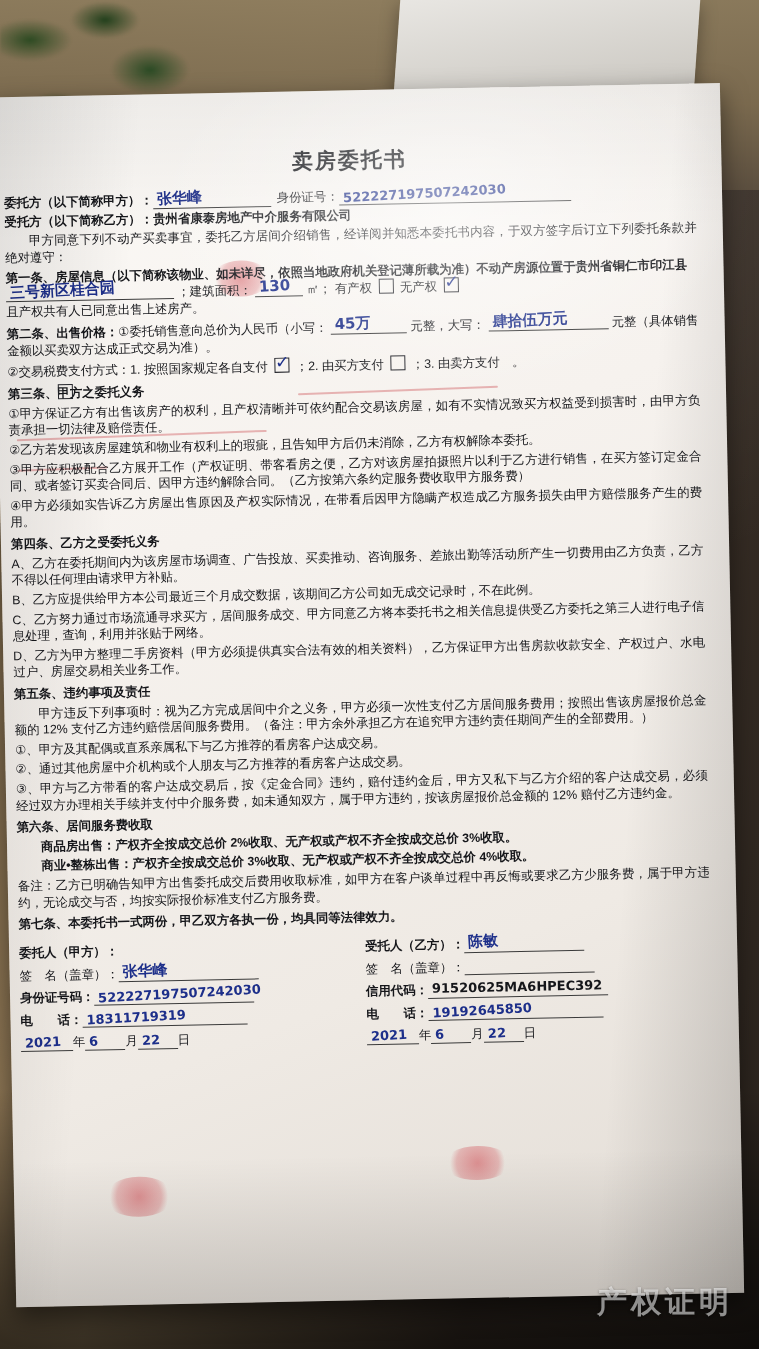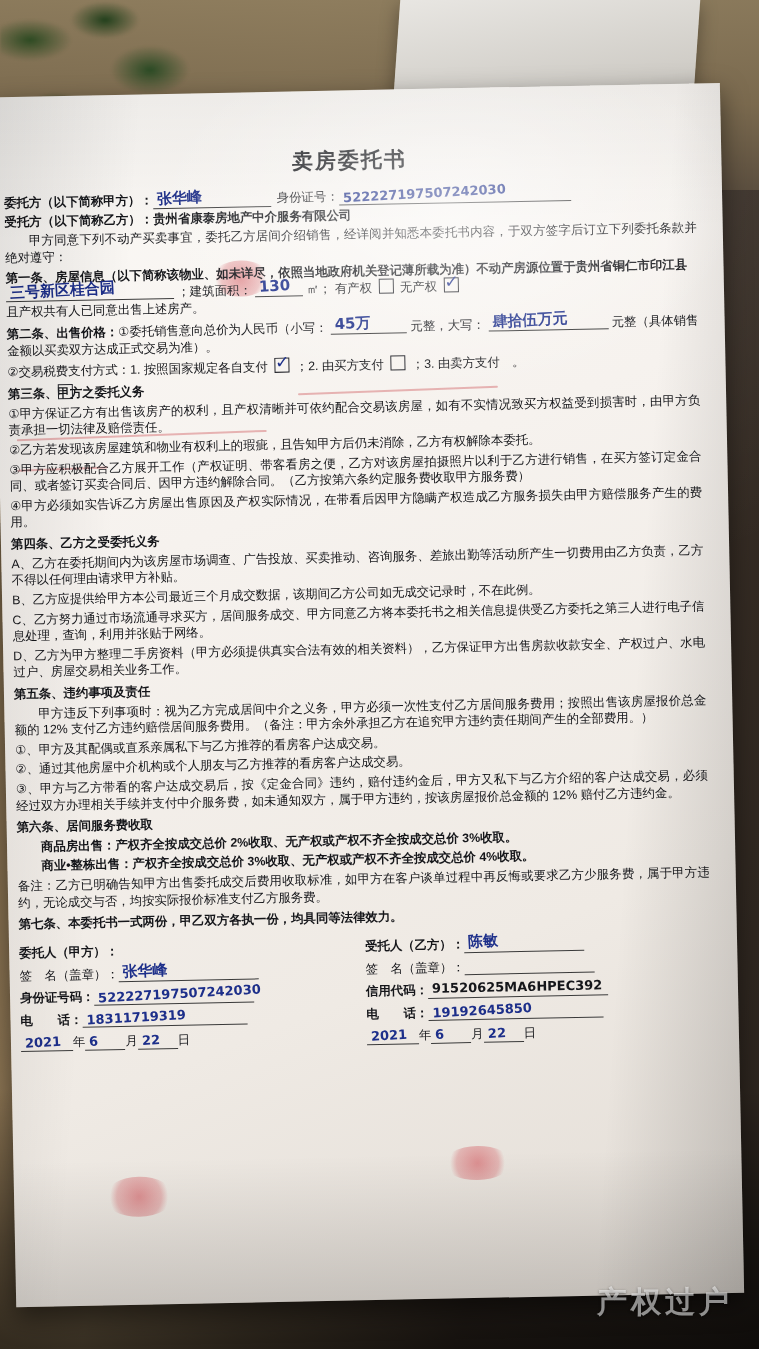--- a/index.html
+++ b/index.html
@@ -312,13 +312,13 @@
           </span>
           <span>日</span>
         </div>
       </div>
     </div>
 
   </div>
 </div>
 </div>
 
-<div id="watermark">产权过户</div>
+<div id="watermark">产权证明</div>
 
 </body></html>

